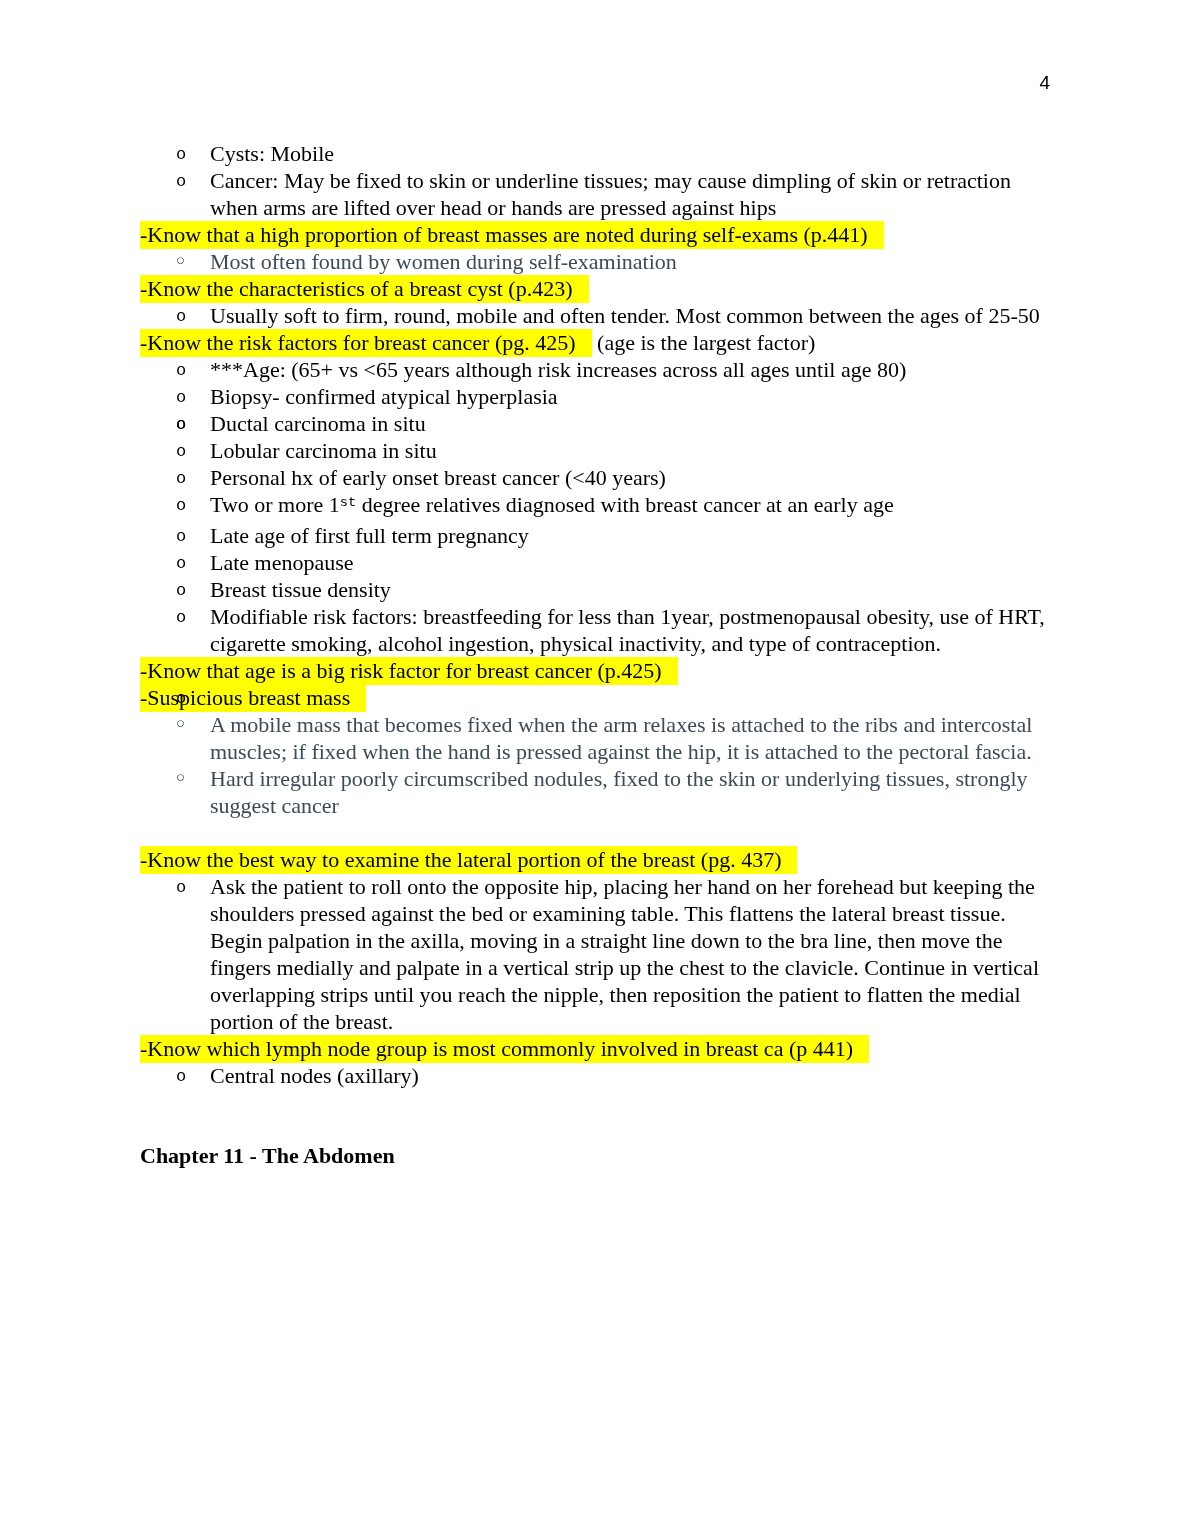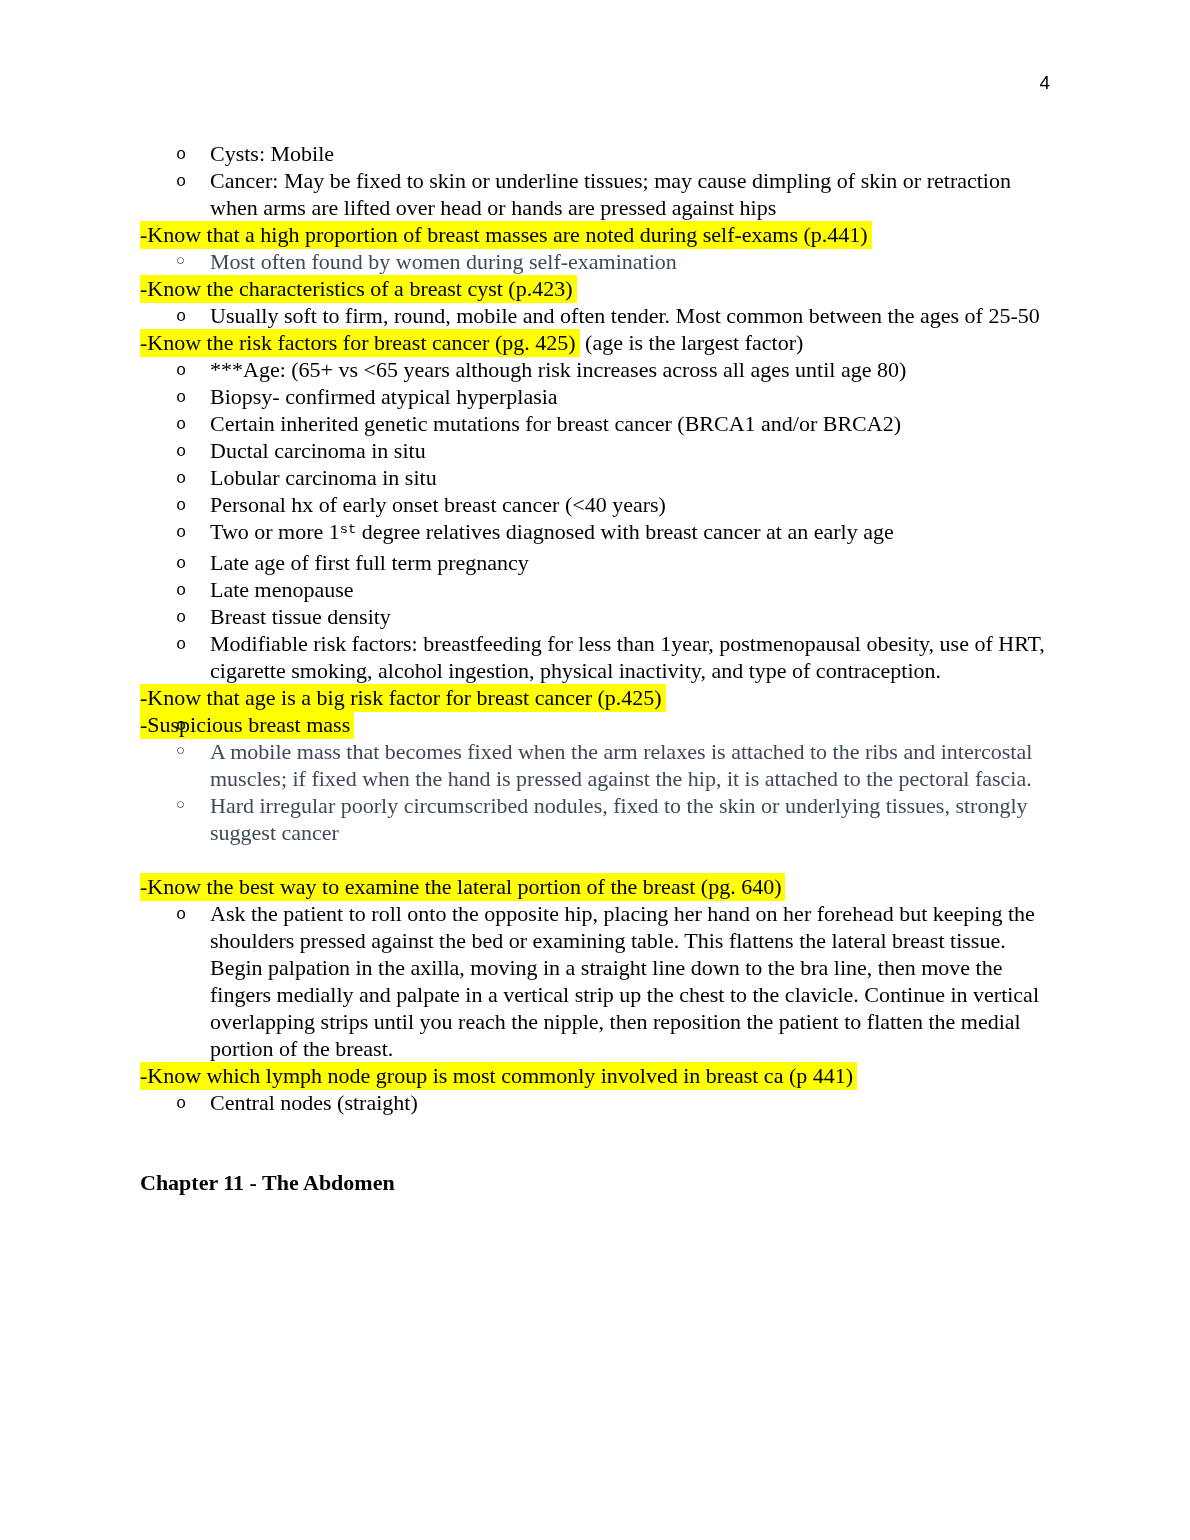--- a/index.html
+++ b/index.html
@@ -42,21 +42,21 @@
     left: 36px;
     top: 1px;
     font-family: "Liberation Mono", monospace;
     font-size: 17px;
     line-height: 27px;
   }
   .gray { color: var(--gray-text, #3d4a59); }
   .gray .marker { font-size: 15px; top: 0px; }
   .hl {
     background: var(--hl, #ffff00);
-    padding: 1px 4px 2px 0;
+    padding: 1px 16px 2px 0;
     margin-top: 15px;
   }
   .heading { font-weight: bold; }
   .sup {
     font-size: 0.62em;
     position: relative;
     top: -0.45em;
     font-family: Liberation Mono, monospace;
   }
   .spacer { width: 100%; }
@@ -69,34 +69,34 @@
 <div class="content">
     <div class="row bullet"><span class="marker">o</span><span>Cysts: Mobile</span></div>
     <div class="row bullet"><span class="marker">o</span><span>Cancer: May be fixed to skin or underline tissues; may cause dimpling of skin or retraction when arms are lifted over head or hands are pressed against hips</span></div>
     <div class="row"><span class="hl">-Know that a high proportion of breast masses are noted during self-exams (p.441)</span></div>
     <div class="row bullet gray"><span class="marker">○</span><span>Most often found by women during self-examination</span></div>
     <div class="row"><span class="hl">-Know the characteristics of a breast cyst (p.423)</span></div>
     <div class="row bullet"><span class="marker">o</span><span>Usually soft to firm, round, mobile and often tender. Most common between the ages of 25-50</span></div>
     <div class="row"><span class="hl">-Know the risk factors for breast cancer (pg. 425)</span><span> (age is the largest factor)</span></div>
     <div class="row bullet"><span class="marker">o</span><span>***Age: (65+ vs &lt;65 years although risk increases across all ages until age 80)</span></div>
     <div class="row bullet"><span class="marker">o</span><span>Biopsy- confirmed atypical hyperplasia</span></div>
-    <div class="row bullet"><span class="marker">o</span><span>Certain inherited genetic mutations for breast cancer (BRCA1 and/or BRCA2)</span></div>
+    <div class="row bullet"><span class="marker">o</span></div>
     <div class="row bullet"><span class="marker">o</span><span>Ductal carcinoma in situ</span></div>
     <div class="row bullet"><span class="marker">o</span><span>Lobular carcinoma in situ</span></div>
     <div class="row bullet"><span class="marker">o</span><span>Personal hx of early onset breast cancer (&lt;40 years)</span></div>
     <div class="row bullet"><span class="marker">o</span><span><span>Two or more 1</span><span class="sup">st</span><span> degree relatives diagnosed with breast cancer at an early age</span></span></div>
     <div class="row bullet"><span class="marker">o</span><span>Late age of first full term pregnancy</span></div>
     <div class="row bullet"><span class="marker">o</span><span>Late menopause</span></div>
     <div class="row bullet"><span class="marker">o</span><span>Breast tissue density</span></div>
     <div class="row bullet"><span class="marker">o</span><span>Modifiable risk factors: breastfeeding for less than 1year, postmenopausal obesity, use of HRT, cigarette smoking, alcohol ingestion, physical inactivity, and type of contraception.</span></div>
     <div class="row"><span class="hl">-Know that age is a big risk factor for breast cancer (p.425)</span></div>
     <div class="row bullet"><span class="marker">o</span></div>
     <div class="row"><span class="hl">-Suspicious breast mass</span></div>
     <div class="row bullet gray"><span class="marker">○</span><span>A mobile mass that becomes fixed when the arm relaxes is attached to the ribs and intercostal muscles; if fixed when the hand is pressed against the hip, it is attached to the pectoral fascia.</span></div>
     <div class="row bullet gray"><span class="marker">○</span><span>Hard irregular poorly circumscribed nodules, fixed to the skin or underlying tissues, strongly suggest cancer</span></div>
     <div class="spacer" style="height: 27px;"></div>
-    <div class="row"><span class="hl">-Know the best way to examine the lateral portion of the breast (pg. 640)</span></div>
+    <div class="row"><span class="hl">-Know the best way to examine the lateral portion of the breast (pg. 437)</span></div>
     <div class="row bullet"><span class="marker">o</span><span>Ask the patient to roll onto the opposite hip, placing her hand on her forehead but keeping the shoulders pressed against the bed or examining table. This flattens the lateral breast tissue. Begin palpation in the axilla, moving in a straight line down to the bra line, then move the fingers medially and palpate in a vertical strip up the chest to the clavicle. Continue in vertical overlapping strips until you reach the nipple, then reposition the patient to flatten the medial portion of the breast.</span></div>
     <div class="row"><span class="hl">-Know which lymph node group is most commonly involved in breast ca (p 441)</span></div>
-    <div class="row bullet"><span class="marker">o</span><span>Central nodes (straight)</span></div>
+    <div class="row bullet"><span class="marker">o</span><span>Central nodes (axillary)</span></div>
     <div class="spacer" style="height: 53px;"></div>
     <div class="row heading">Chapter 11 - The Abdomen</div>
   </div>
 
 </body></html>

